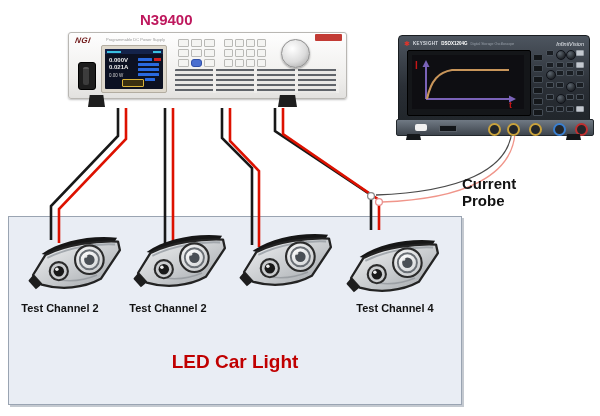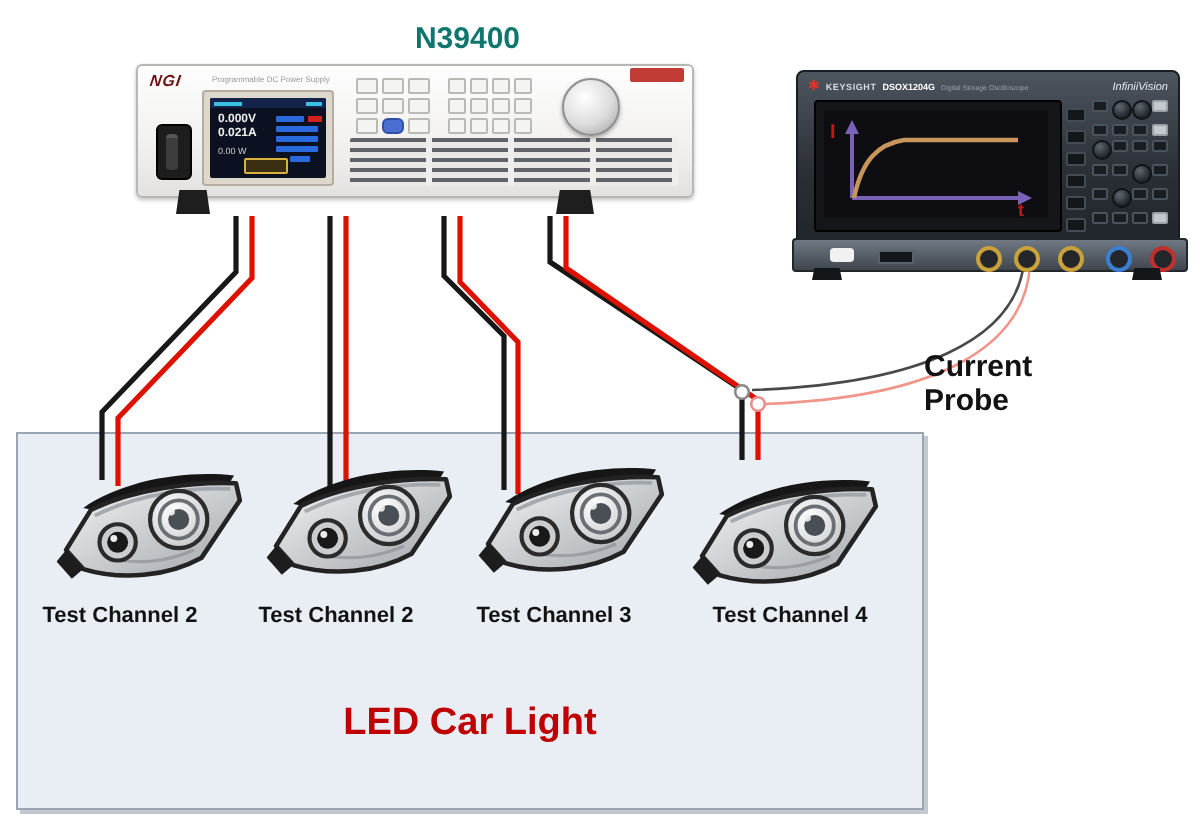--- a/index.html
+++ b/index.html
@@ -1,21 +1,21 @@
 <!DOCTYPE html>
 <html><head>
 <meta charset="utf-8">
 <style>
   html,body{margin:0;padding:0;background:#fff;}
   .stage{position:relative;width:600px;height:416px;background:#fff;overflow:hidden;
          font-family:"Liberation Sans", sans-serif;}
   .abs{position:absolute;}
 
   
-  .title-red{position:absolute;font-weight:bold;font-size:15px;color:#0f766e;text-align:right;}
+  .title-red{position:absolute;font-weight:bold;font-size:15px;color:#be185d;text-align:left;}
 
   
   .psu{position:absolute;left:68px;top:32px;width:277px;height:76px;}
   .psu-body{position:absolute;left:0;top:0;width:277px;height:65px;
             background:linear-gradient(#fefefe,#efeeec 70%,#e2e1df);
             border:1px solid #b9b7b3;border-radius:3px;box-shadow:0 1px 2px rgba(0,0,0,.25);}
   .psu-brand{position:absolute;left:7px;top:4px;font-size:8px;font-weight:bold;font-style:italic;
              color:#6d1414;letter-spacing:.5px;transform:skewX(-8deg);}
   .psu-sub{position:absolute;left:38px;top:5px;font-size:4px;color:#9a9a9a;white-space:nowrap;}
   .psu-switch{position:absolute;left:10px;top:30px;width:16px;height:26px;background:#1d1d1d;
@@ -164,21 +164,20 @@
     </svg>
   <svg class="headlight abs layer-lights" style="left:239px;top:230px" viewBox="0 0 100 66">
       <use href="#headlight"></use>
     </svg>
   <svg class="headlight abs layer-lights" style="left:346px;top:236px" viewBox="0 0 100 66">
       <use href="#headlight"></use>
     </svg>
 
   <div class="chan-label abs layer-lights" style="left:5px">Test Channel 2</div>
   <div class="chan-label abs layer-lights" style="left:113px">Test Channel 2</div>
-  <div class="chan-label abs layer-lights" style="left:222px">Test Channel 3</div>
   <div class="chan-label abs layer-lights" style="left:340px">Test Channel 4</div>
 
   <div class="dut-title abs layer-lights">LED Car Light</div>
 
   <div class="probe-label abs layer-lights">Current Probe</div>
 
   <div class="title-red layer-titles" style="left:140px;top:11px;width:120px">N39400</div>
 
   <div class="psu layer-dev">
     <div class="psu-body"></div>

